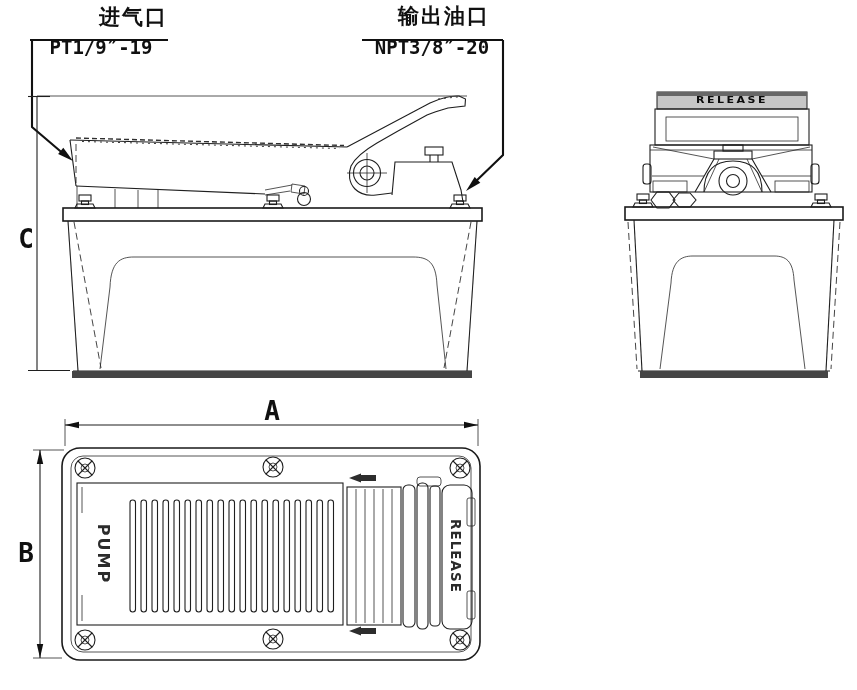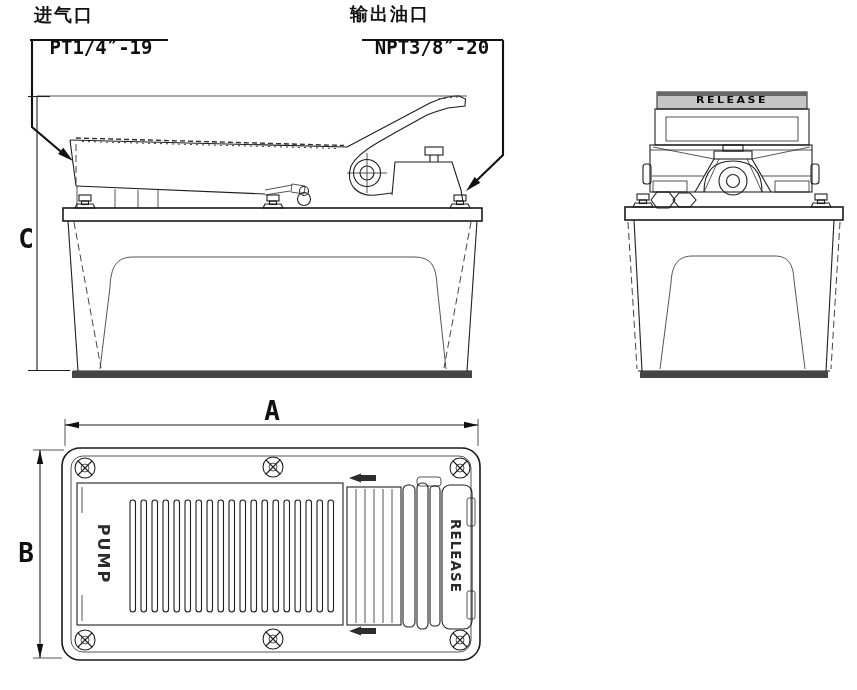--- a/index.html
+++ b/index.html
@@ -18,21 +18,21 @@
   .tex  { fill:none; stroke:#2f2f2f; stroke-width:1.4; stroke-dasharray:5 3; }
   .tex2 { fill:none; stroke:#3a3a3a; stroke-width:1; stroke-dasharray:2 4; }
   .fill-arrow { fill:#101010; stroke:none; }
   .fill-dark  { fill:#454545; stroke:none; }
   .fill-tab   { fill:#2d2d2d; stroke:none; }
   .band-main  { fill:#c6c6c6; stroke:#1f1f1f; stroke-width:1; }
   .band-top   { fill:#676767; stroke:none; }
 
   
   .lbl { position:absolute; color:#101010; white-space:nowrap; }
-  .cjk  { font-size:18px; font-weight:600; letter-spacing:2px; text-align:left; }
+  .cjk  { font-size:21px; font-weight:600; letter-spacing:2px; text-align:right; }
   .spec { font-family:"DejaVu Sans Mono", monospace; font-size:19px; font-weight:600; text-align:center; }
   .dim  { font-family:"DejaVu Sans Mono", monospace; font-size:26px; font-weight:600; text-align:center; }
   .rot  { transform:translate(-50%,-50%) rotate(90deg); transform-origin:center; }
   .pump-txt    { font-size:16px; font-weight:600; letter-spacing:2px; color:#2b2b2b; }
   .release-txt { font-size:13.5px; font-weight:600; letter-spacing:1px; color:#2b2b2b; }
   .release-band-txt {
     transform:translate(-50%,-50%) scaleY(0.8);
     font-size:11px; font-weight:700; letter-spacing:2.5px; color:#0c0c0c;
   }
 </style>
@@ -220,21 +220,21 @@
       <g>
         <polygon points="349,478 361,473.5 361,482.5" class="fill-tab"></polygon>
         <rect x="361" y="475" width="15" height="6" class="fill-tab"></rect>
         <polygon points="349,631 361,626.5 361,635.5" class="fill-tab"></polygon>
         <rect x="361" y="628" width="15" height="6" class="fill-tab"></rect>
       </g>
     </g>
   </svg>
 
   <div class="lbl cjk" style="left:34px; top:3px; width:134px;">进气口</div>
-  <div class="lbl spec" style="left:34px; top:36px; width:134px;">PT1/4″-19</div>
+  <div class="lbl spec" style="left:34px; top:36px; width:134px;">PT1/9″-19</div>
 
   <div class="lbl cjk" style="left:350px; top:2px; width:140px;">输出油口</div>
   <div class="lbl spec" style="left:360px; top:36px; width:144px;">NPT3/8″-20</div>
 
   <div class="lbl dim" style="left:12px; top:224px; width:28px;">C</div>
   <div class="lbl dim" style="left:257px; top:396px; width:30px;">A</div>
   <div class="lbl dim" style="left:12px; top:538px; width:28px;">B</div>
 
   <div class="lbl rot pump-txt" style="left:103px; top:554px;">PUMP</div>
   <div class="lbl rot release-txt" style="left:456px; top:556px;">RELEASE</div>

